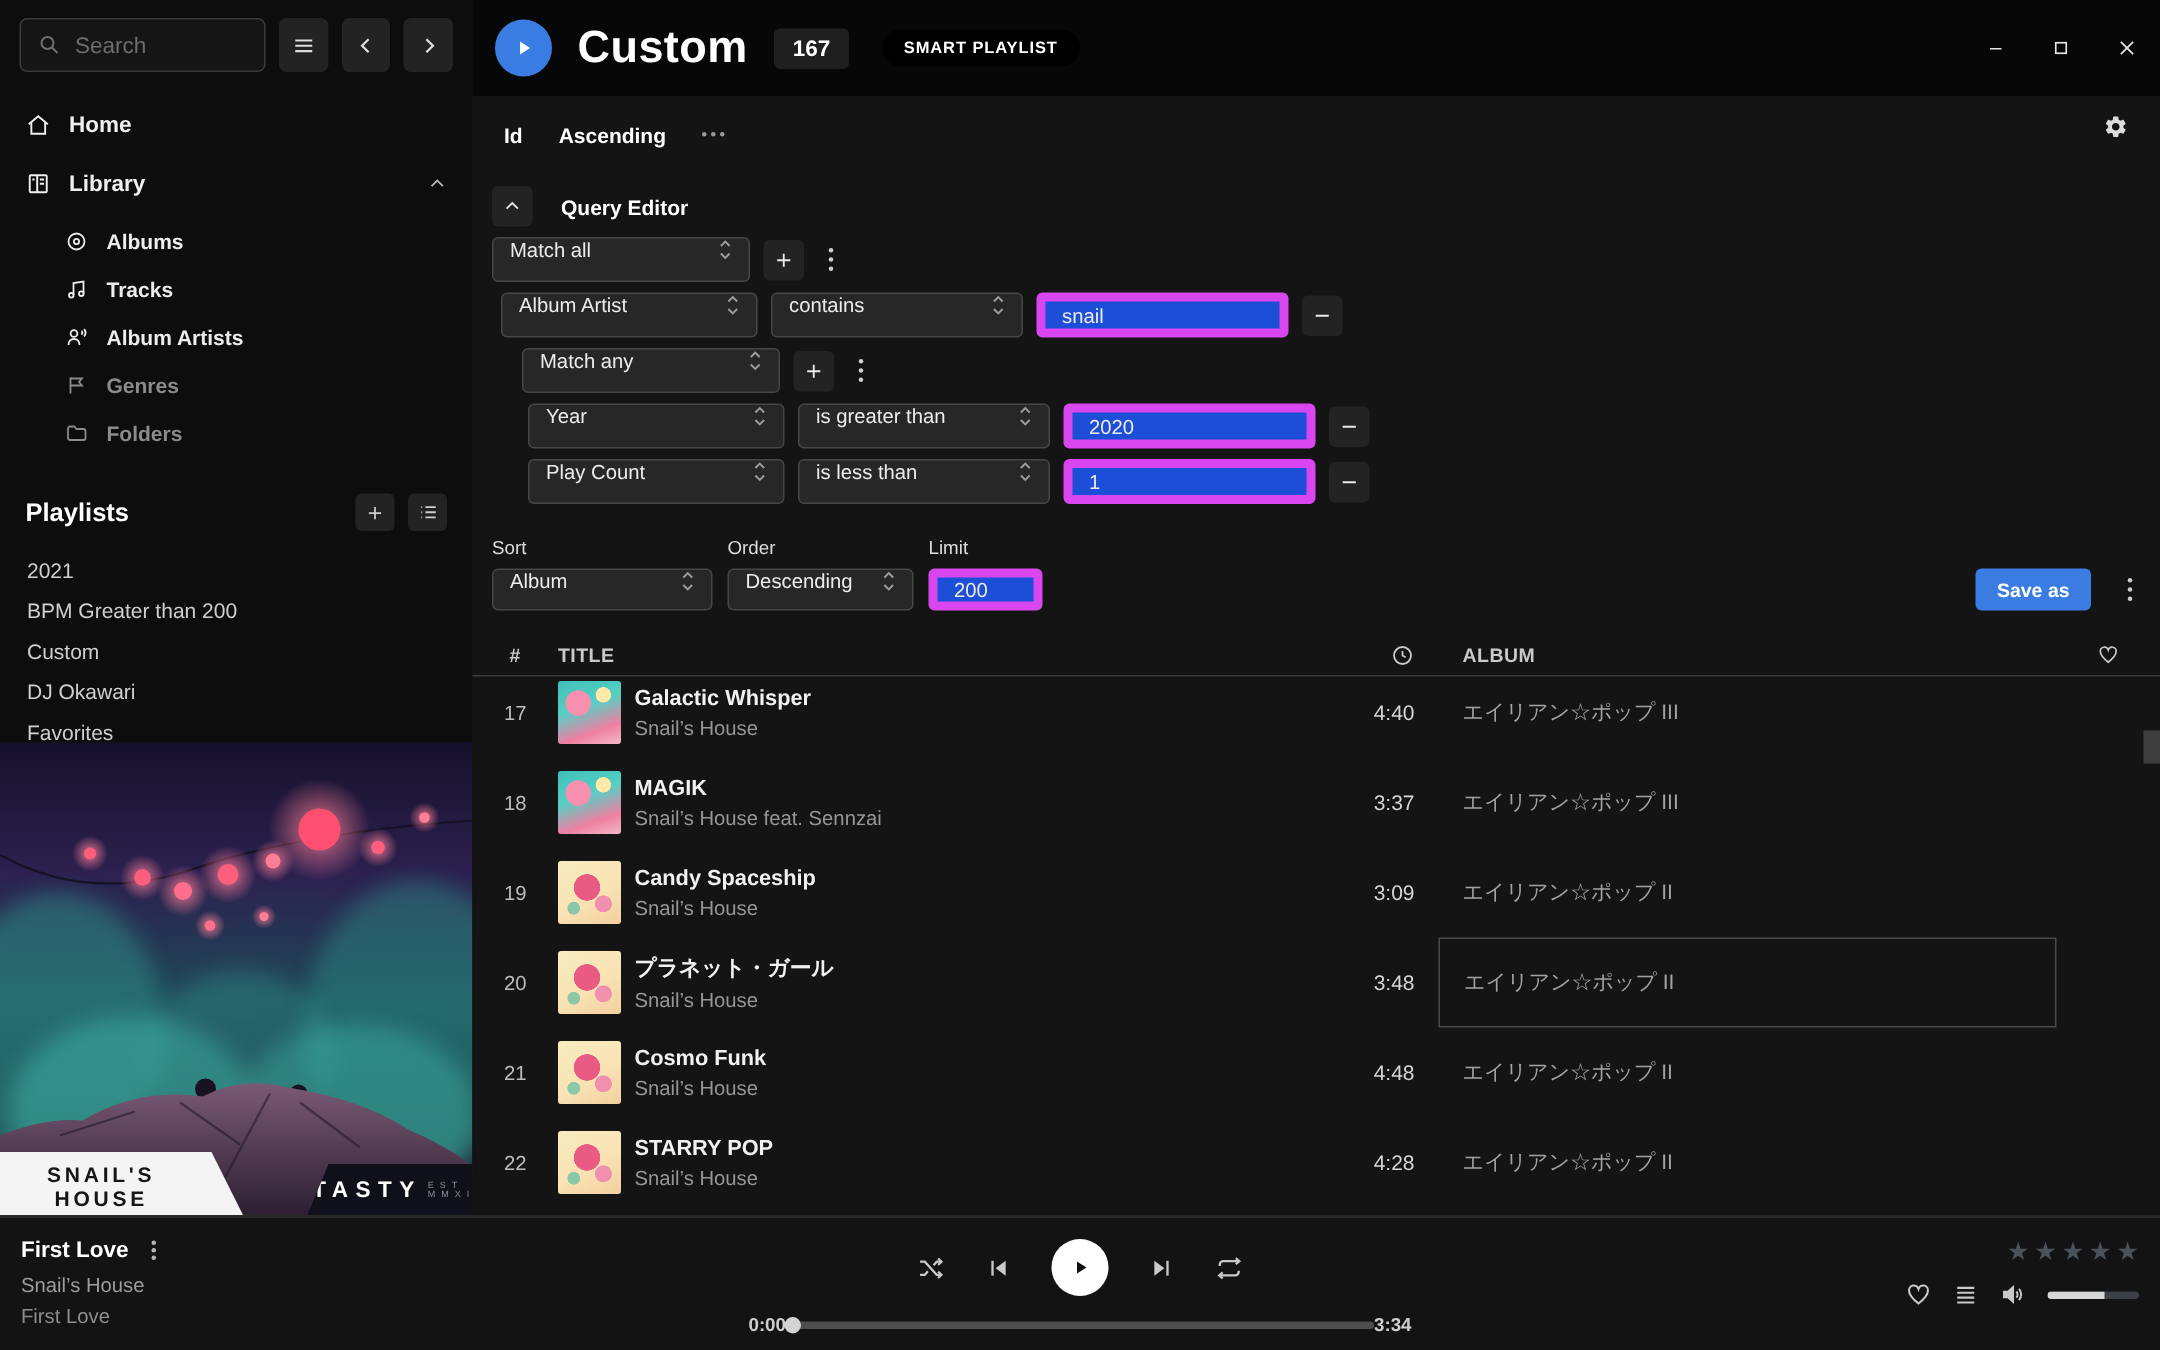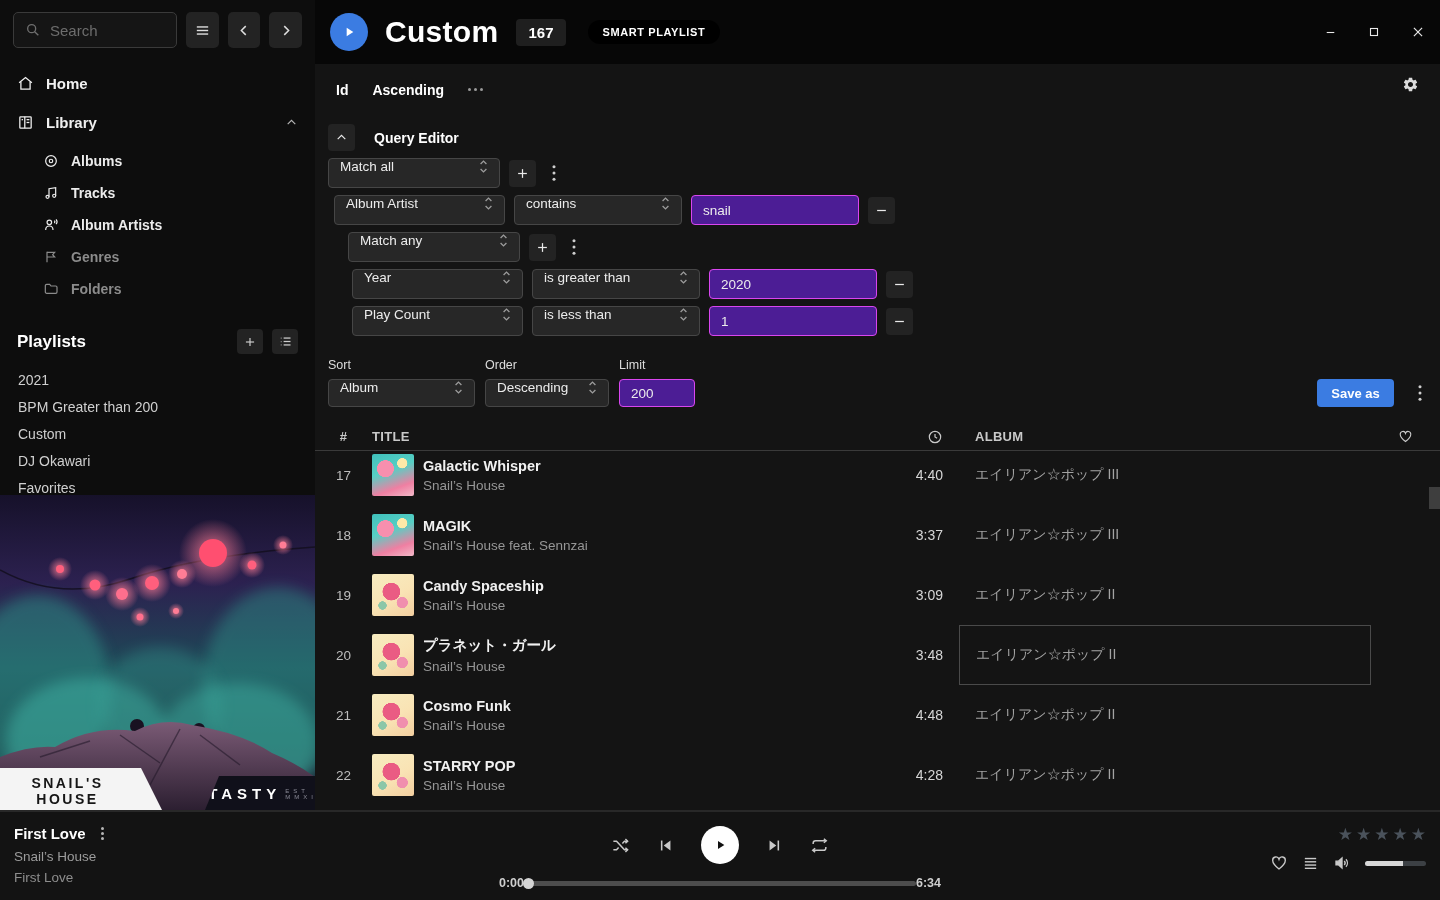--- a/index.html
+++ b/index.html
@@ -68,21 +68,21 @@
   .qe-head{display:flex;align-items:center;gap:19px;margin-top:9px;}
   .qe-title{font-size:14px;font-weight:bold;}
   .sq{width:27px;height:27px;background:#232323;border-radius:4px;display:flex;align-items:center;
     justify-content:center;color:#eaeaea;cursor:pointer;flex:none;}
   .ghost{background:transparent;width:18px;color:#cfcfcf;}
   .qrow{display:flex;align-items:center;gap:9px;margin-top:7px;}
   .sel{height:30px;background:#272727;border:1px solid #464646;border-radius:4px;display:flex;
     align-items:flex-start;padding:0 11px;font-size:13.5px;color:#ececec;cursor:pointer;}
   .sel .cv{flex:1;}
   .caret{color:#9c9c9c;flex:none;}
-  .inp{height:30px;background:#4c1d95;border:1px solid #d946ef;border-radius:4px;padding:0 11px;
+  .inp{height:30px;background:#1d4ed8;border:6px solid #d946ef;border-radius:4px;padding:0 11px;
     font:13.5px "Liberation Sans",sans-serif;color:#ececec;outline:none;}
   .w-g{width:172px;} .w-f{width:171px;} .w-o{width:168px;} .w-v{width:168px;}
   .ml6{margin-left:6px;} .ml20{margin-left:20px;} .ml24{margin-left:24px;}
 
   .sort-row{position:relative;padding-left:13px;margin-top:22px;display:flex;gap:10px;}
   .flabel{font-size:12.5px;color:#dcdcdc;margin-bottom:7px;}
   .h28{height:28px;}
   .saveas{position:absolute;right:46px;bottom:0;width:77px;height:28px;background:var(--accent);
     border-radius:4px;color:#fff;font-weight:bold;font-size:13px;display:flex;align-items:center;
     justify-content:center;cursor:pointer;}
@@ -775,21 +775,21 @@
               <path d="M6.5 20.5 L3.5 18 l3-2.5"></path>
             </svg>
         </span>
       </div>
       <div class="progress">
         <span class="ptime l">0:00</span>
         <div class="pbar">
           <div class="pfill" style="width: 0%;"></div>
           <div class="pthumb"></div>
         </div>
-        <span class="ptime r">6:34</span>
+        <span class="ptime r">3:34</span>
       </div>
     </div>
 
     <div class="p-right">
       <div class="stars">
         <span>★</span>
         <span>★</span>
         <span>★</span>
         <span>★</span>
         <span>★</span>

